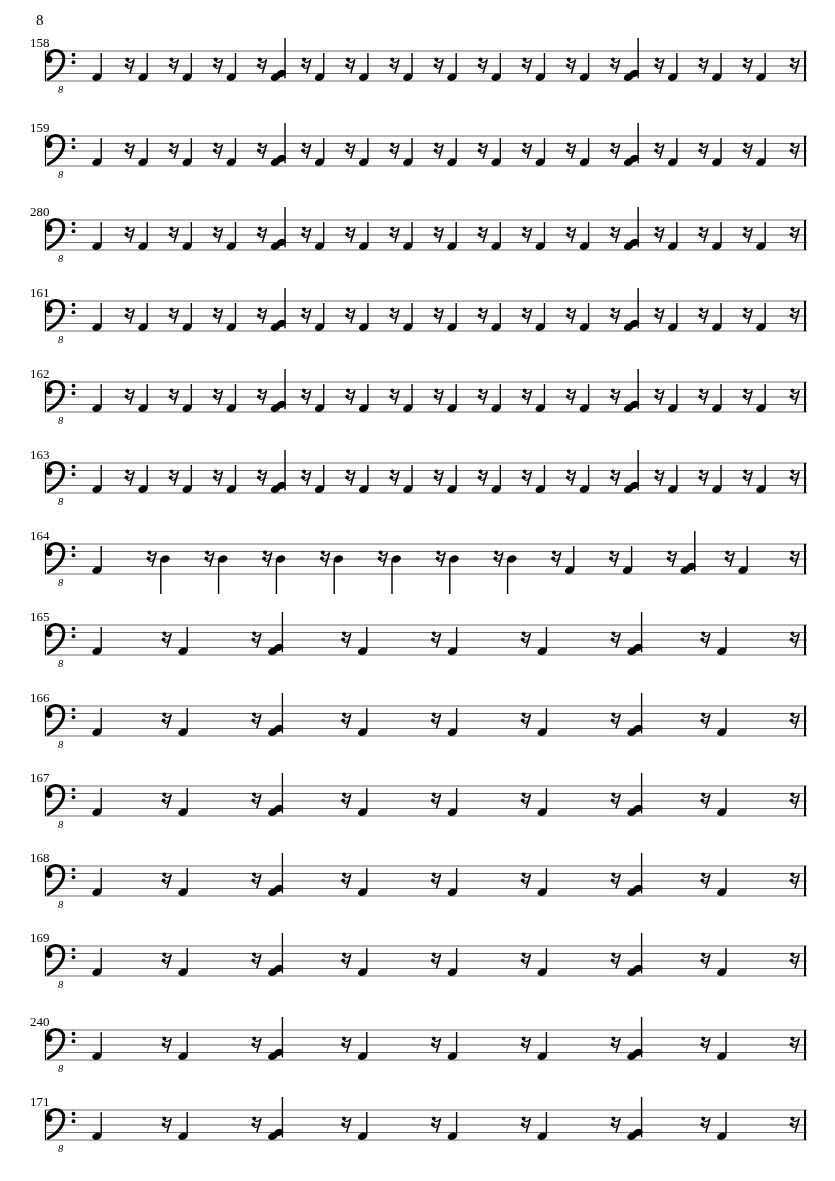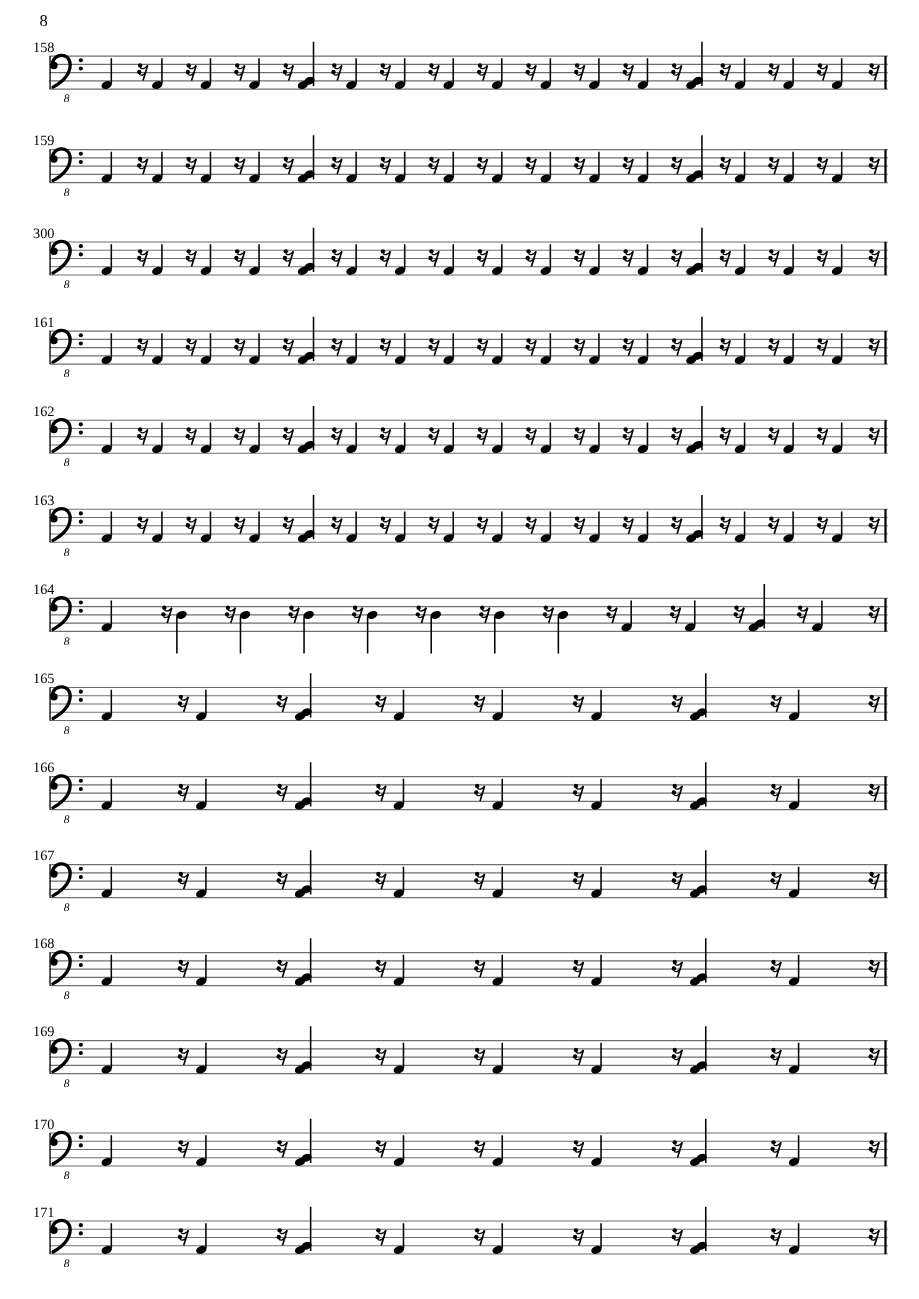--- a/index.html
+++ b/index.html
@@ -424,21 +424,21 @@
           <g transform="translate(778,33.5)">
             <circle cx="2.4" cy="3" r="2" fill="#000"></circle>
             <path d="M2.4,4.9 C4.0,6.6 6.8,6.4 9.2,3.0" stroke="#000" stroke-width="1.2" fill="none"></path>
             <circle cx="1.6" cy="9" r="2" fill="#000"></circle>
             <path d="M1.6,10.9 C3.2,12.4 5.6,12.2 7.6,9.4" stroke="#000" stroke-width="1.2" fill="none"></path>
             <path d="M9.2,3.0 L5.0,16.8" stroke="#000" stroke-width="1.5" fill="none"></path>
           </g>
         </svg>
       </div>
       <div class="system" style="top: 192px;">
-        <div class="measure-number">300</div>
+        <div class="measure-number">280</div>
         <svg width="835" height="80" viewBox="0 0 835 80">
           <line x1="33" y1="28" x2="795" y2="28" stroke="#6f6f6f" stroke-width="1"></line>
           <line x1="33" y1="35.5" x2="795" y2="35.5" stroke="#6f6f6f" stroke-width="1"></line>
           <line x1="33" y1="43" x2="795" y2="43" stroke="#6f6f6f" stroke-width="1"></line>
           <line x1="33" y1="50.5" x2="795" y2="50.5" stroke="#6f6f6f" stroke-width="1"></line>
           <line x1="33" y1="58" x2="795" y2="58" stroke="#6f6f6f" stroke-width="1"></line>
           <line x1="33.5" y1="28" x2="33.5" y2="58" stroke="#000000" stroke-width="1.2"></line>
           <line x1="793" y1="28" x2="793" y2="58" stroke="#000000" stroke-width="2"></line>
           <g>
             <circle cx="37" cy="36.5" r="3.4" fill="#000"></circle>
@@ -1909,21 +1909,21 @@
           <g transform="translate(778,33.5)">
             <circle cx="2.4" cy="3" r="2" fill="#000"></circle>
             <path d="M2.4,4.9 C4.0,6.6 6.8,6.4 9.2,3.0" stroke="#000" stroke-width="1.2" fill="none"></path>
             <circle cx="1.6" cy="9" r="2" fill="#000"></circle>
             <path d="M1.6,10.9 C3.2,12.4 5.6,12.2 7.6,9.4" stroke="#000" stroke-width="1.2" fill="none"></path>
             <path d="M9.2,3.0 L5.0,16.8" stroke="#000" stroke-width="1.5" fill="none"></path>
           </g>
         </svg>
       </div>
       <div class="system" style="top: 1002px;">
-        <div class="measure-number">170</div>
+        <div class="measure-number">240</div>
         <svg width="835" height="80" viewBox="0 0 835 80">
           <line x1="33" y1="28" x2="795" y2="28" stroke="#6f6f6f" stroke-width="1"></line>
           <line x1="33" y1="35.5" x2="795" y2="35.5" stroke="#6f6f6f" stroke-width="1"></line>
           <line x1="33" y1="43" x2="795" y2="43" stroke="#6f6f6f" stroke-width="1"></line>
           <line x1="33" y1="50.5" x2="795" y2="50.5" stroke="#6f6f6f" stroke-width="1"></line>
           <line x1="33" y1="58" x2="795" y2="58" stroke="#6f6f6f" stroke-width="1"></line>
           <line x1="33.5" y1="28" x2="33.5" y2="58" stroke="#000000" stroke-width="1.2"></line>
           <line x1="793" y1="28" x2="793" y2="58" stroke="#000000" stroke-width="2"></line>
           <g>
             <circle cx="37" cy="36.5" r="3.4" fill="#000"></circle>

